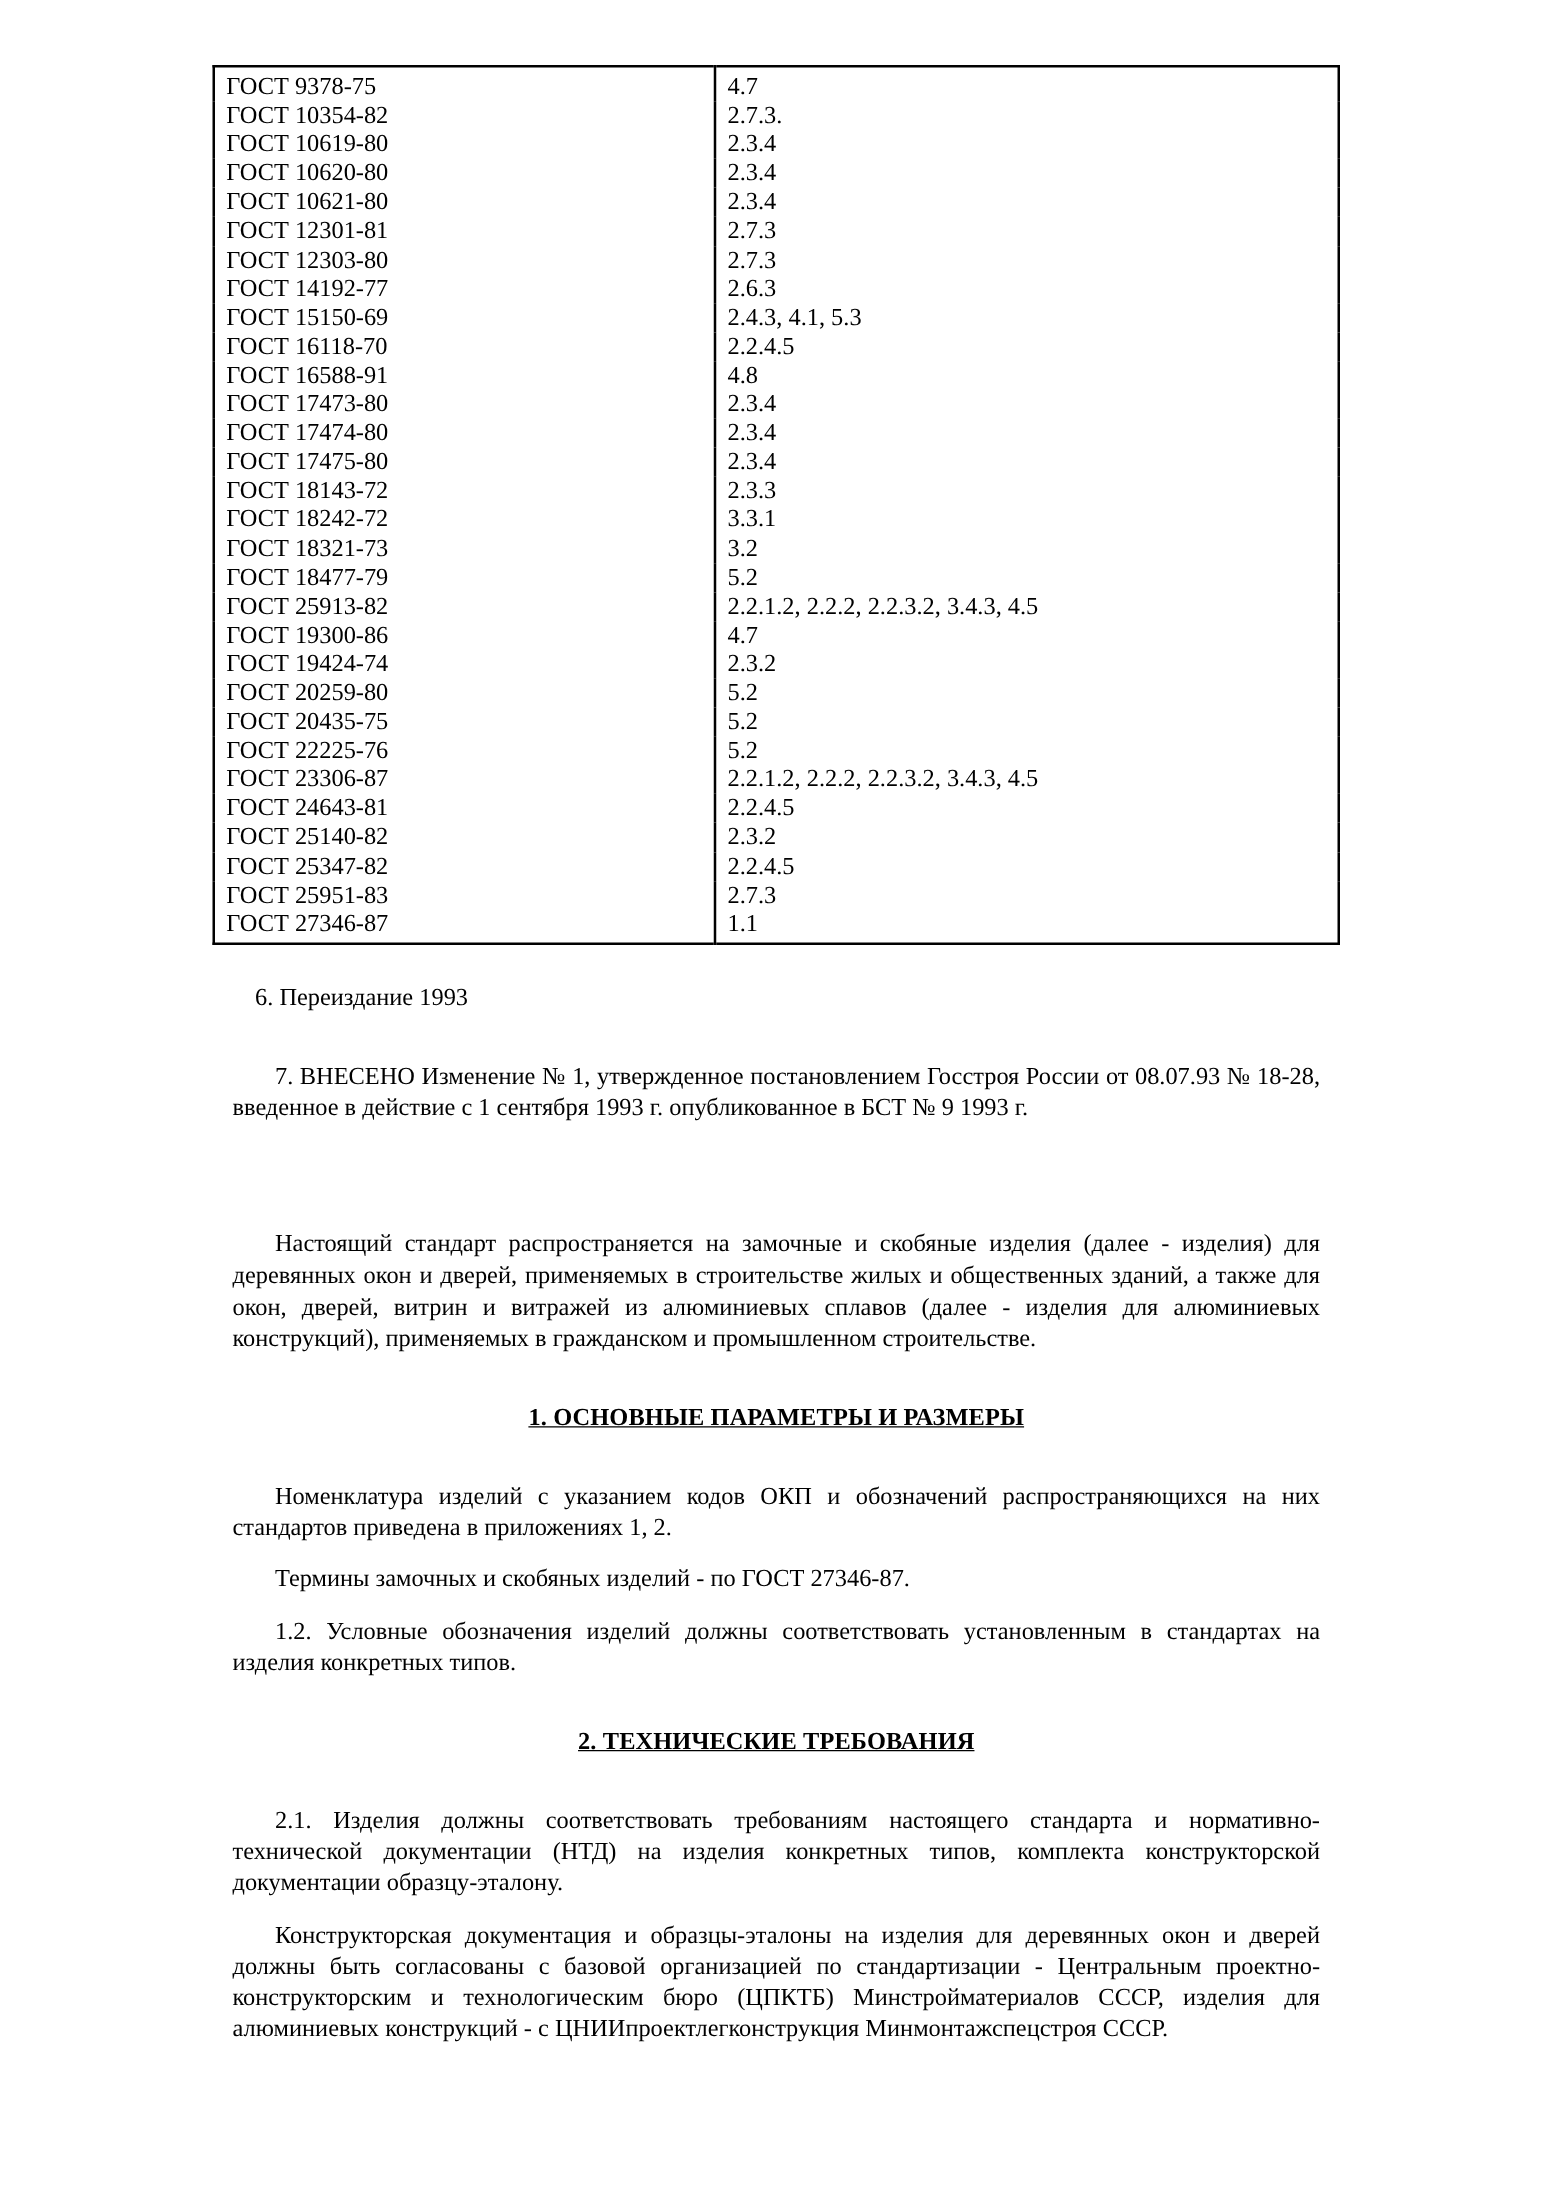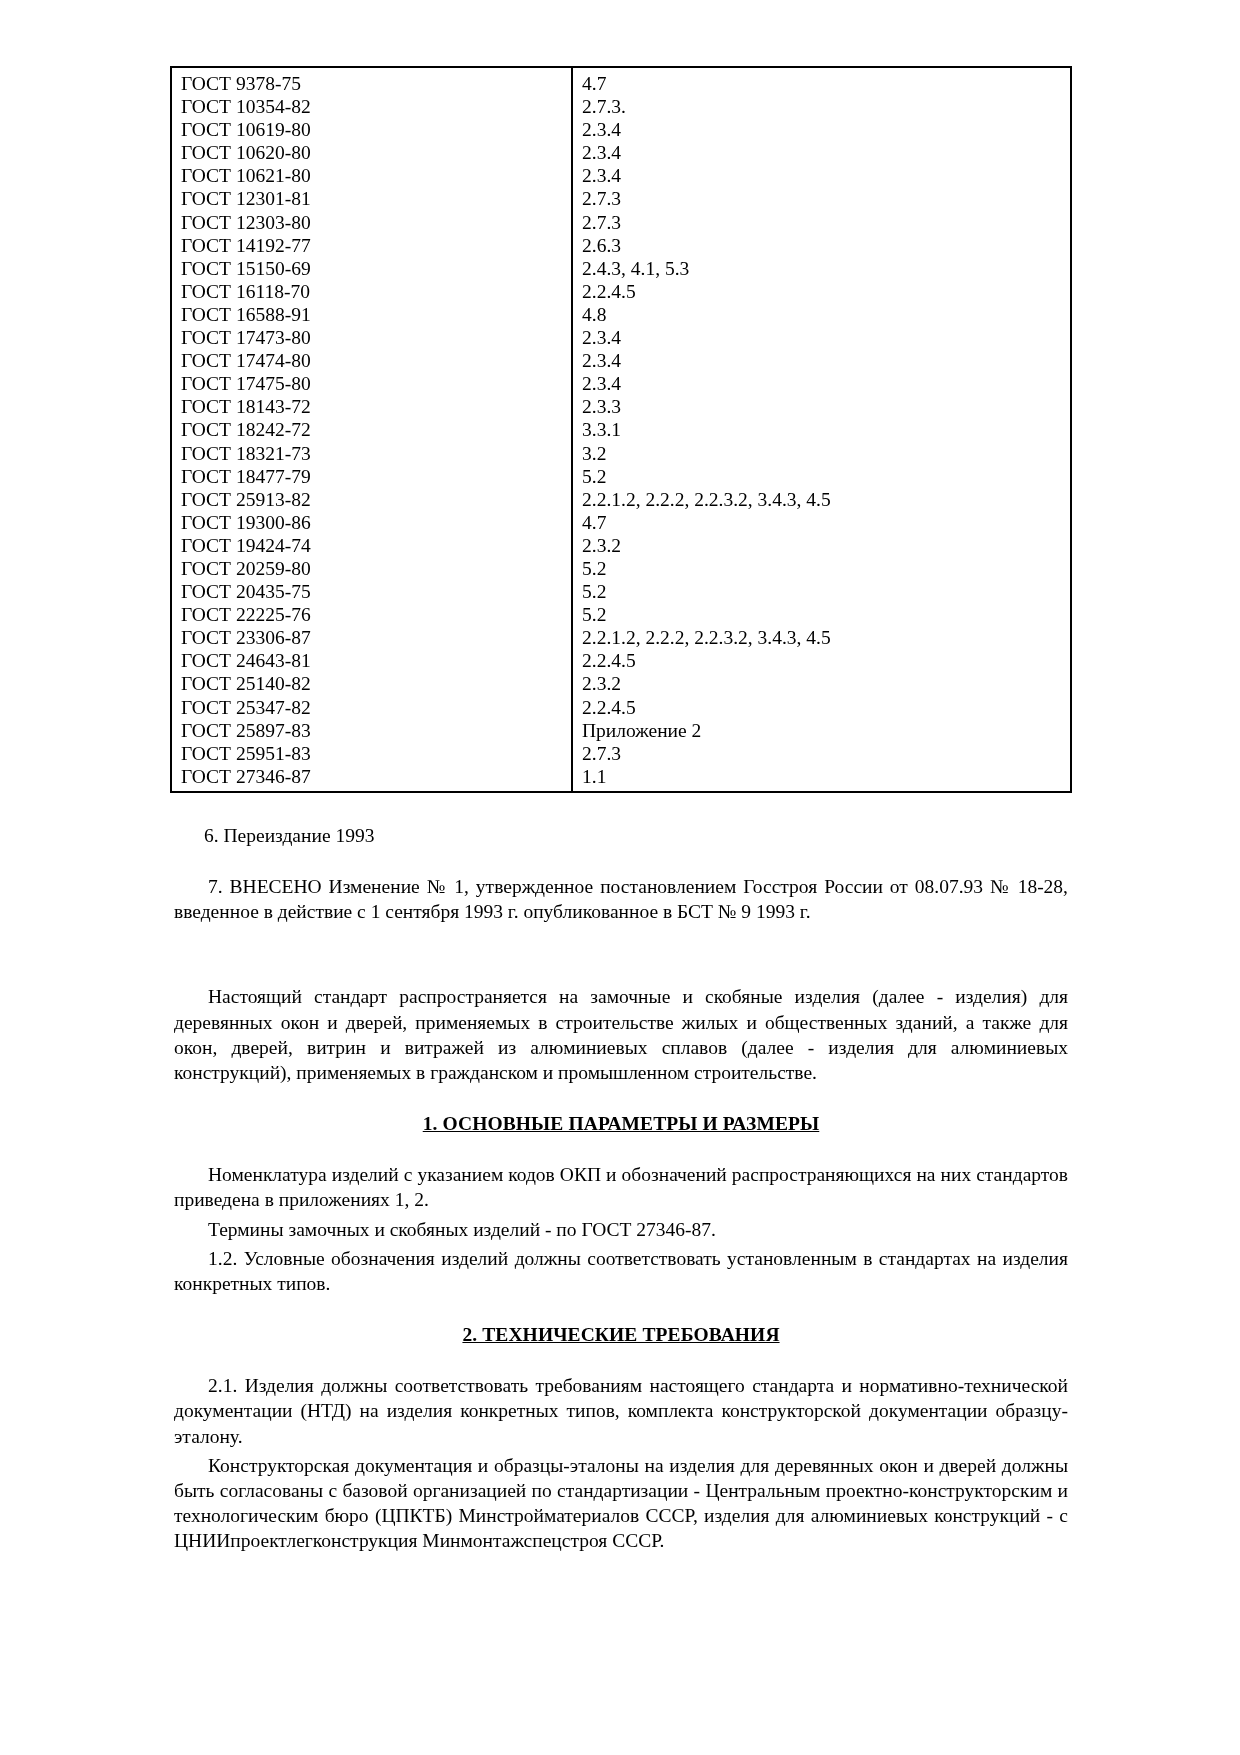--- a/index.html
+++ b/index.html
@@ -13,21 +13,21 @@
     height: 1755px;
     font-family: "Liberation Serif", "DejaVu Serif", serif;
     color: #000000;
     -webkit-font-smoothing: antialiased;
   }
   .page {
     position: relative;
     width: 1240px;
     height: 1755px;
     box-sizing: border-box;
-    padding: 66px 168px 0 170px;
+    padding: 52px 168px 0 170px;
   }
 
   
   .ref-table {
     width: 100%;
     border-collapse: collapse;
     border-spacing: 0;
     table-layout: fixed;
     border-top: 2px solid #000;
     border-bottom: 2px solid #000;
@@ -60,21 +60,21 @@
   .note {
     font-size: 19.5px;
     line-height: 25px;
     text-indent: 34px;
     margin: 0;
   }
   .gap-lg   { height: 30px; }
   .gap-md   { height: 22px; }
 
   p.para {
-    margin: 4px;
+    margin: 16px;
     font-size: 19.5px;
     line-height: 25.2px;
     text-align: justify;
     text-indent: 34px;
     hyphens: none;
   }
 
   h2.section-head {
     margin: 0;
     font-size: 19.5px;
@@ -198,24 +198,20 @@
         </tr>
         <tr>
           <td class="col-left">ГОСТ 25140-82</td>
           <td class="col-right">2.3.2</td>
         </tr>
         <tr>
           <td class="col-left">ГОСТ 25347-82</td>
           <td class="col-right">2.2.4.5</td>
         </tr>
         <tr>
-          <td class="col-left">ГОСТ 25897-83</td>
-          <td class="col-right">Приложение 2</td>
-        </tr>
-        <tr>
           <td class="col-left">ГОСТ 25951-83</td>
           <td class="col-right">2.7.3</td>
         </tr>
         <tr>
           <td class="col-left">ГОСТ 27346-87</td>
           <td class="col-right">1.1</td>
         </tr>
       </tbody>
   </table>
 

